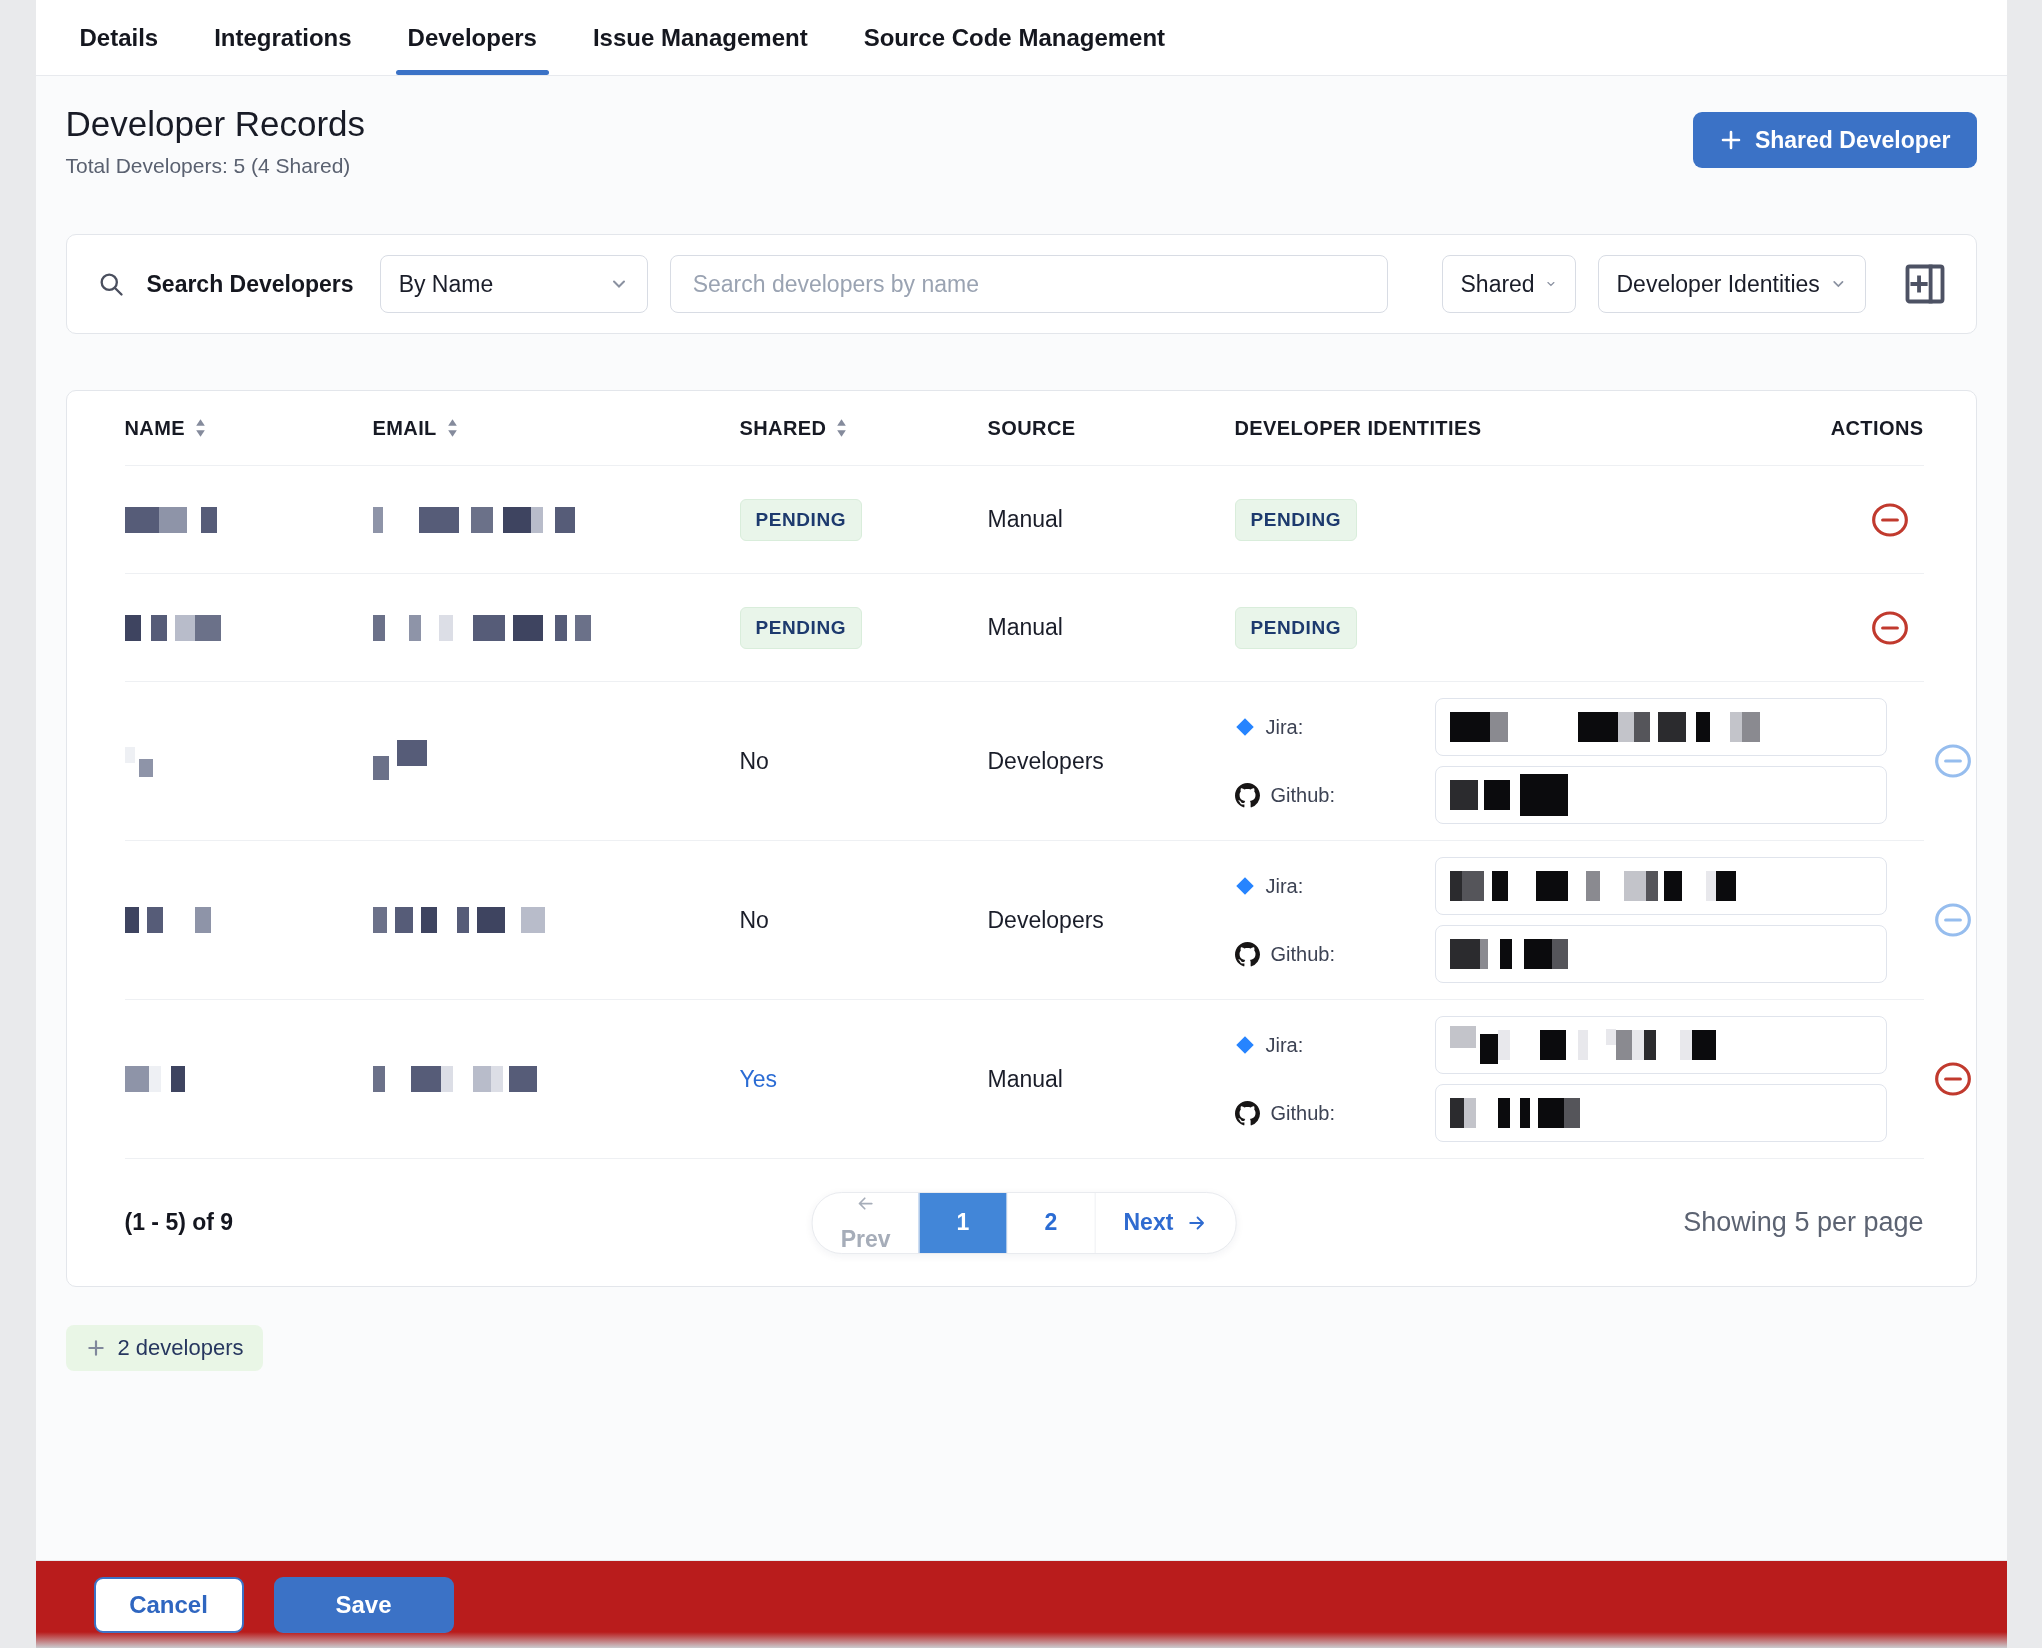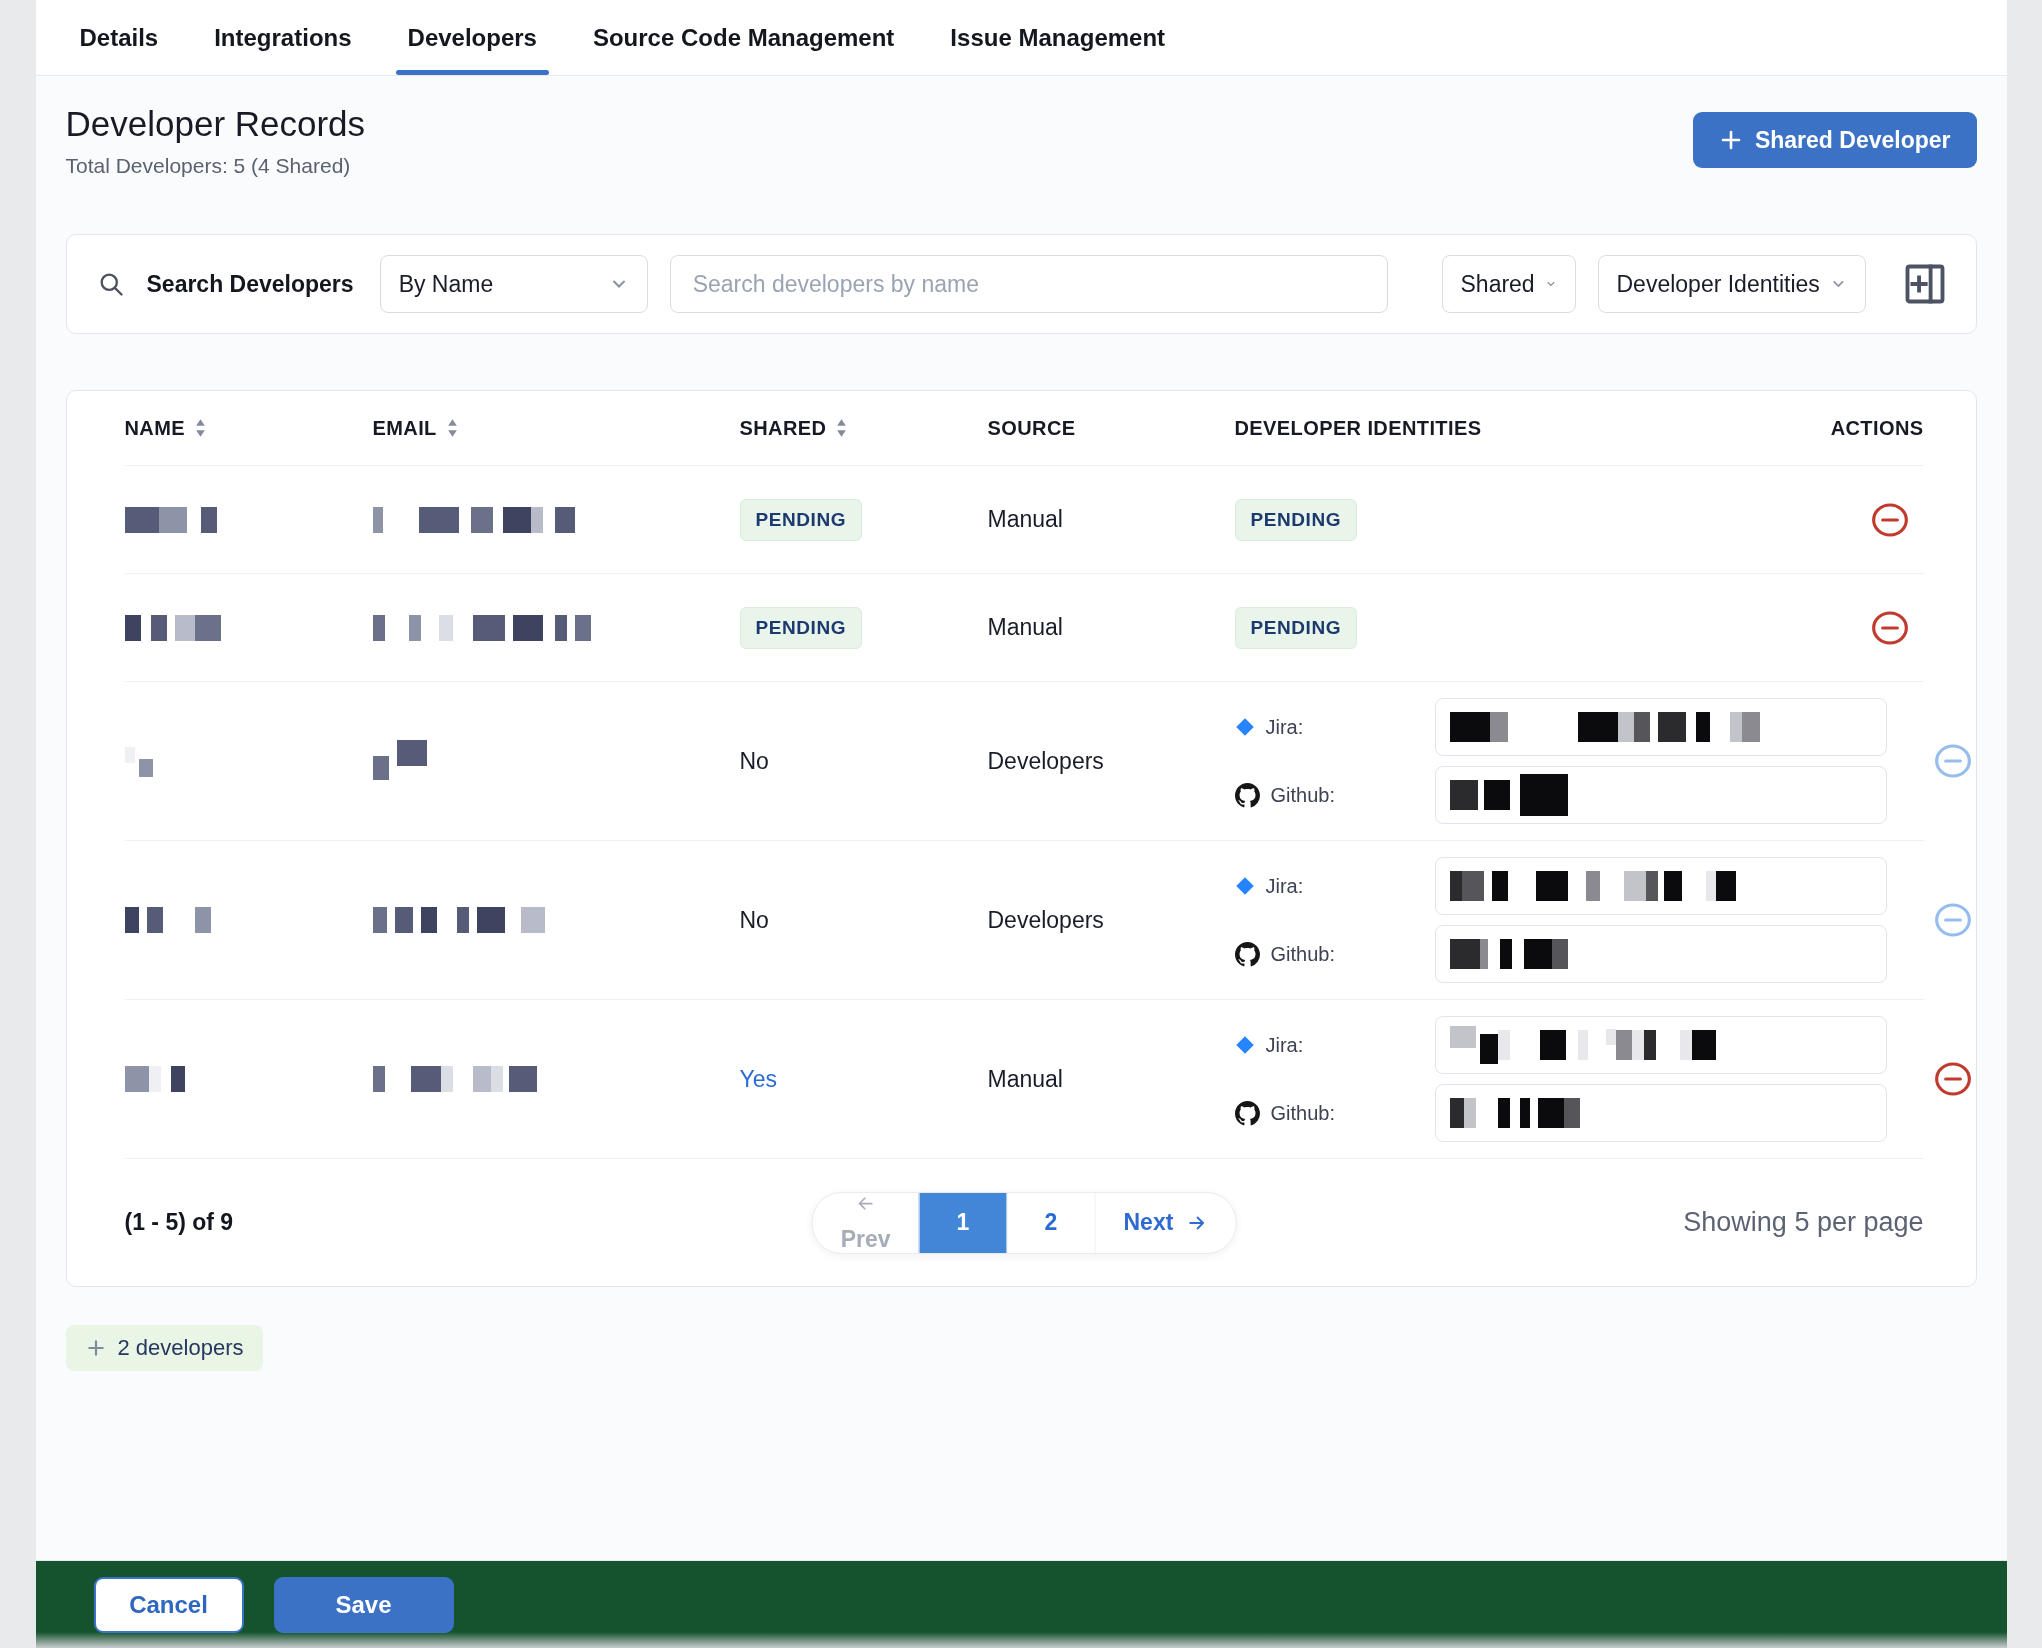--- a/index.html
+++ b/index.html
@@ -120,21 +120,21 @@
   
   .dev-chip {
     display: inline-flex; align-items: center; gap: 12px; margin: 38px 0 0 30px;
     background: #e9f6e6; border-radius: 8px; height: 46px; padding: 0 20px;
     font-size: 22px; color: #27375f; cursor: pointer; border: none;
   }
 
   
   .footer-bar {
     position: absolute; left: 0; right: 0; bottom: 0; height: 88px;
-    background: #14532d; border-top: 1px solid #e8e9ed;
+    background: #b91c1c; border-top: 1px solid #e8e9ed;
     display: flex; align-items: center; padding-left: 58px; gap: 30px;
   }
   .btn-cancel {
     width: 150px; height: 56px; background: #fff; border: 2px solid var(--accent);
     border-radius: 9px; color: #2f66c0; font-size: 24px; font-weight: 700; cursor: pointer;
     font-family: "Liberation Sans", sans-serif;
   }
   .btn-save {
     width: 180px; height: 56px; background: var(--accent); border: none;
     border-radius: 9px; color: #fff; font-size: 24px; font-weight: 700; cursor: pointer;
@@ -148,22 +148,22 @@
 </head>
 <body>
 
 <div class="screen" style="--accent: #3b72c6; --pager-active: #4286d8; --badge-bg: #e9f5ea; --badge-text: #1d3a6e; --link: #2b6cd4;">
 
   
   <div class="tabbar" id="tabbar">
       <div class="tab">Details</div>
       <div class="tab">Integrations</div>
       <div class="tab active">Developers</div>
+      <div class="tab">Issue Management</div>
       <div class="tab">Source Code Management</div>
-      <div class="tab">Issue Management</div>
     </div>
 
   
   <div class="page-head">
     <div>
       <div class="page-title">Developer Records</div>
       <div class="page-sub">Total Developers: 5 (4 Shared)</div>
     </div>
     <button class="btn-primary-lg">
       <svg width="24" height="24" viewBox="0 0 24 24" fill="none" stroke="#ffffff" stroke-width="2.6" stroke-linecap="round">

